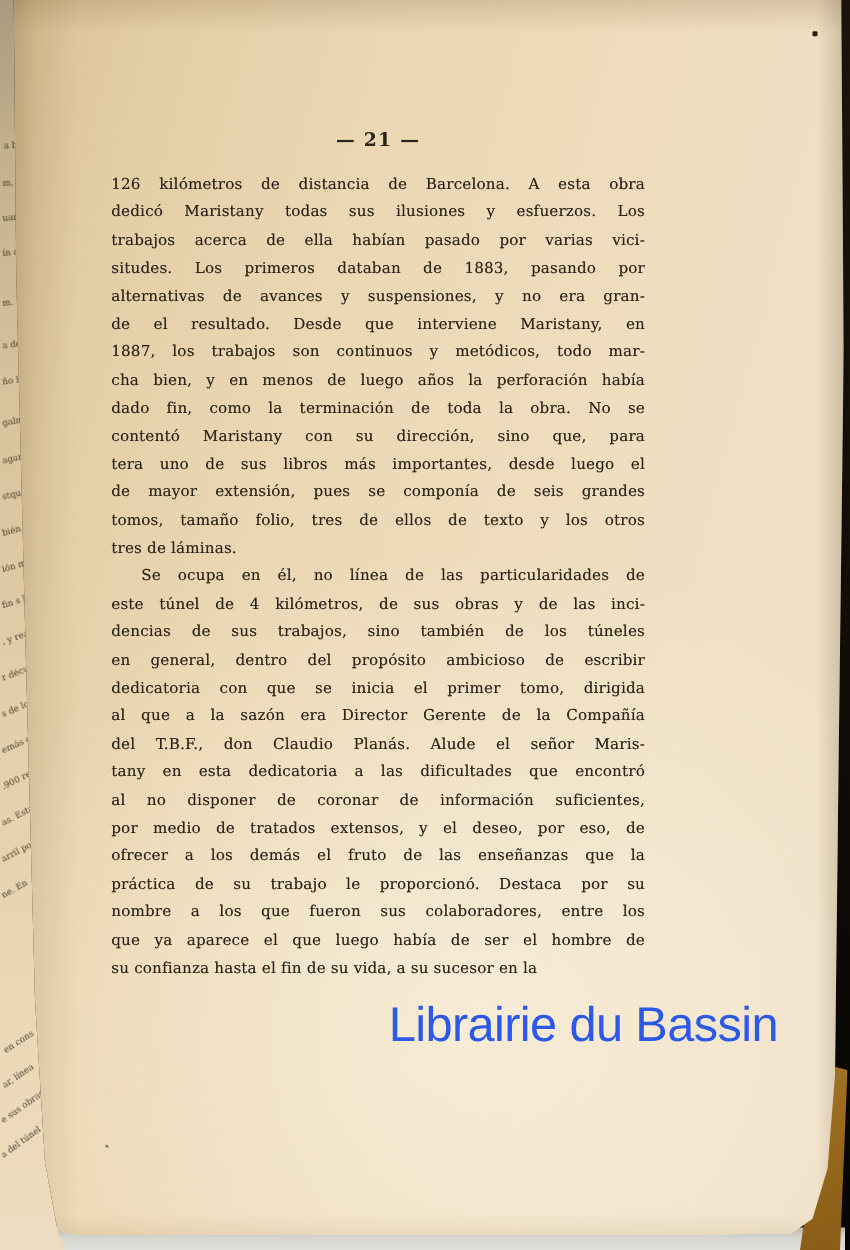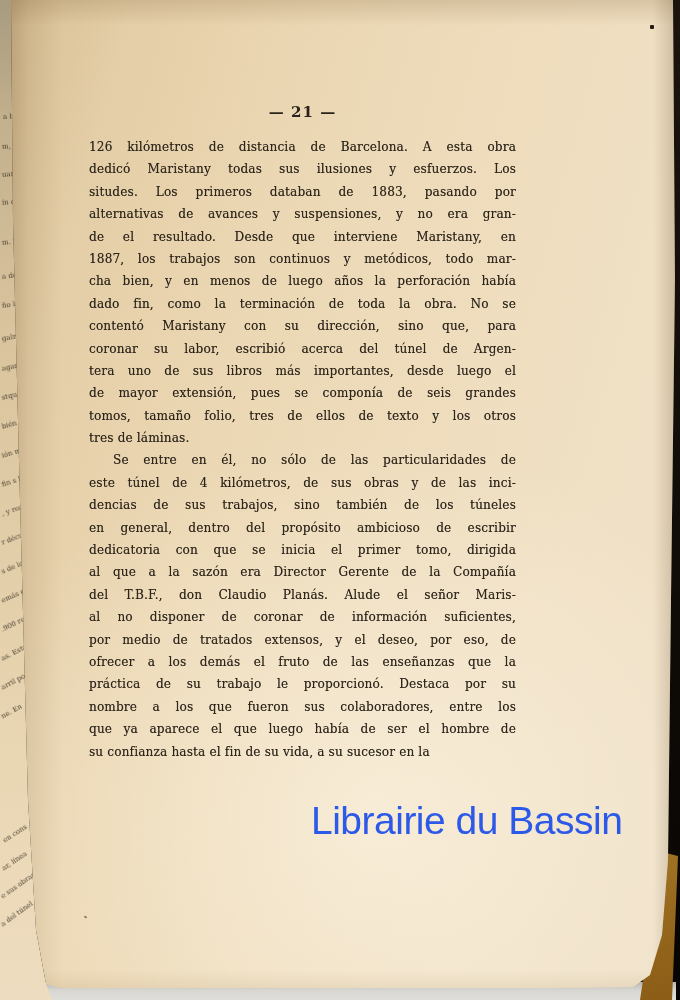--- a/index.html
+++ b/index.html
@@ -70,41 +70,42 @@
 
   <div id="main-page">
     <div id="page-shading"></div>
 
     <div id="page-header">— 21 —</div>
 
     <div id="page-text">
         <div>
           <div class="line">126 kilómetros de distancia de Barcelona. A esta obra</div>
           <div class="line">dedicó Maristany todas sus ilusiones y esfuerzos. Los</div>
+          <div class="line">trabajos acerca de ella habían pasado por varias vici-</div>
           <div class="line">situdes. Los primeros databan de 1883, pasando por</div>
           <div class="line">alternativas de avances y suspensiones, y no era gran-</div>
           <div class="line">de el resultado. Desde que interviene Maristany, en</div>
           <div class="line">1887, los trabajos son continuos y metódicos, todo mar-</div>
           <div class="line">cha bien, y en menos de luego años la perforación había</div>
           <div class="line">dado fin, como la terminación de toda la obra. No se</div>
           <div class="line">contentó Maristany con su dirección, sino que, para</div>
-          <div class="line">coronar su labor, escribió acerca del túnel de Argen-</div>
           <div class="line">tera uno de sus libros más importantes, desde luego el</div>
           <div class="line">de mayor extensión, pues se componía de seis grandes</div>
           <div class="line">tomos, tamaño folio, tres de ellos de texto y los otros</div>
           <div class="line last">tres de láminas.</div>
         </div>
         <div>
-          <div class="line indent">Se entre en él, no sólo de las particularidades de</div>
+          <div class="line indent">Se ocupa en él, no línea de las particularidades de</div>
           <div class="line">este túnel de 4 kilómetros, de sus obras y de las inci-</div>
           <div class="line">dencias de sus trabajos, sino también de los túneles</div>
           <div class="line">en general, dentro del propósito ambicioso de escribir</div>
           <div class="line">dedicatoria con que se inicia el primer tomo, dirigida</div>
           <div class="line">al que a la sazón era Director Gerente de la Compañía</div>
           <div class="line">del T.B.F., don Claudio Planás. Alude el señor Maris-</div>
+          <div class="line">tany en esta dedicatoria a las dificultades que encontró</div>
           <div class="line">al no disponer de coronar de información suficientes,</div>
           <div class="line">por medio de tratados extensos, y el deseo, por eso, de</div>
           <div class="line">ofrecer a los demás el fruto de las enseñanzas que la</div>
           <div class="line">práctica de su trabajo le proporcionó. Destaca por su</div>
           <div class="line">nombre a los que fueron sus colaboradores, entre los</div>
           <div class="line">que ya aparece el que luego había de ser el hombre de</div>
           <div class="line last">su confianza hasta el fin de su vida, a su sucesor en la</div>
         </div>
       </div>
 

